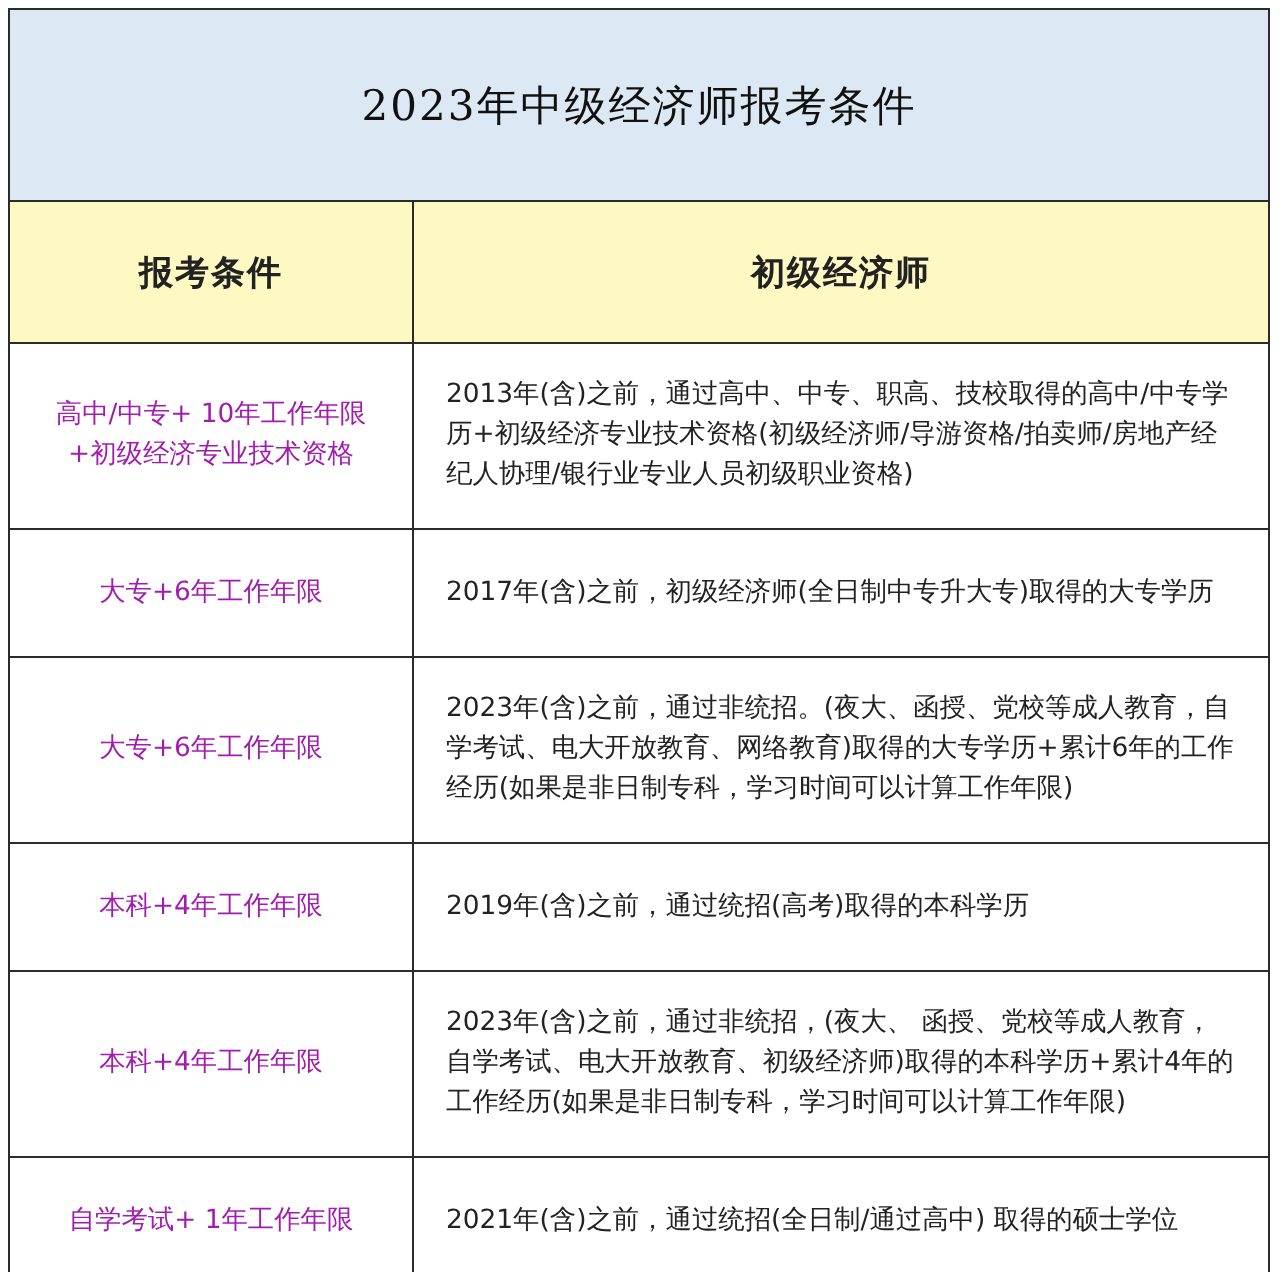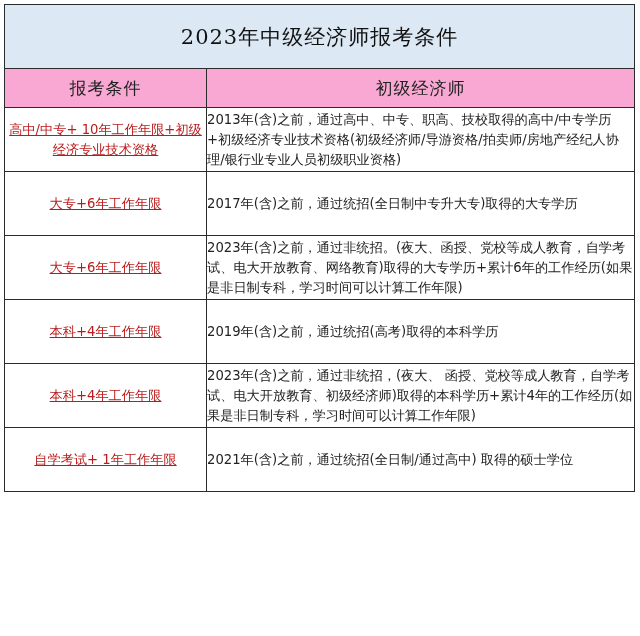--- a/index.html
+++ b/index.html
@@ -18,53 +18,52 @@
   .sheet {
     position: absolute;
     left: 4px;
     top: 4px;
     width: 631px;
     border-collapse: collapse;
     table-layout: fixed;
   }
   .sheet td, .sheet th {
     border: 1.5px solid #2b2b2b;
-    padding: 0;
+    padding: 16px;
     vertical-align: middle;
     margin-left: 40px;
   }
   .title-cell {
     height: 63px;
     background: #dce8f3;
     text-align: center;
     font-family: "DejaVu Serif", "Liberation Serif", serif;
     font-size: 21px;
     font-weight: normal;
     letter-spacing: 1px;
     color: #111;
   }
   .head-cell {
     height: 38px;
-    background: #f9a8d4;
+    background: #fef9c3;
     font-family: "DejaVu Serif", "Liberation Serif", serif;
-    font-weight: normal;
+    font-weight: bold;
     font-size: 17px;
     color: #222;
     letter-spacing: 1px;
   }
   .col-req {
     width: 202px;
   }
   .req-cell {
     text-align: center;
     font-size: 13.2px;
     line-height: 20px;
     padding: 0 4px;
-    color: #b91c1c;
-    text-decoration: underline;
+    color: #a21caf;
   }
   .detail-cell {
     text-align: left;
     font-size: 13.2px;
     line-height: 20px;
     padding: 0 4px 0 3px;
     color: #222;
   }
   .row-h { height: 64px; }
 </style>
@@ -85,21 +84,21 @@
       <th class="head-cell">初级经济师</th>
     </tr>
   </thead>
   <tbody>
     <tr class="row-h">
       <td class="req-cell">高中/中专+ 10年工作年限+初级经济专业技术资格</td>
       <td class="detail-cell">2013年(含)之前，通过高中、中专、职高、技校取得的高中/中专学历+初级经济专业技术资格(初级经济师/导游资格/拍卖师/房地产经纪人协理/银行业专业人员初级职业资格)</td>
     </tr>
     <tr class="row-h">
       <td class="req-cell">大专+6年工作年限</td>
-      <td class="detail-cell">2017年(含)之前，通过统招(全日制中专升大专)取得的大专学历</td>
+      <td class="detail-cell">2017年(含)之前，初级经济师(全日制中专升大专)取得的大专学历</td>
     </tr>
     <tr class="row-h">
       <td class="req-cell">大专+6年工作年限</td>
       <td class="detail-cell">2023年(含)之前，通过非统招。(夜大、函授、党校等成人教育，自学考试、电大开放教育、网络教育)取得的大专学历+累计6年的工作经历(如果是非日制专科，学习时间可以计算工作年限)</td>
     </tr>
     <tr class="row-h">
       <td class="req-cell">本科+4年工作年限</td>
       <td class="detail-cell">2019年(含)之前，通过统招(高考)取得的本科学历</td>
     </tr>
     <tr class="row-h">

